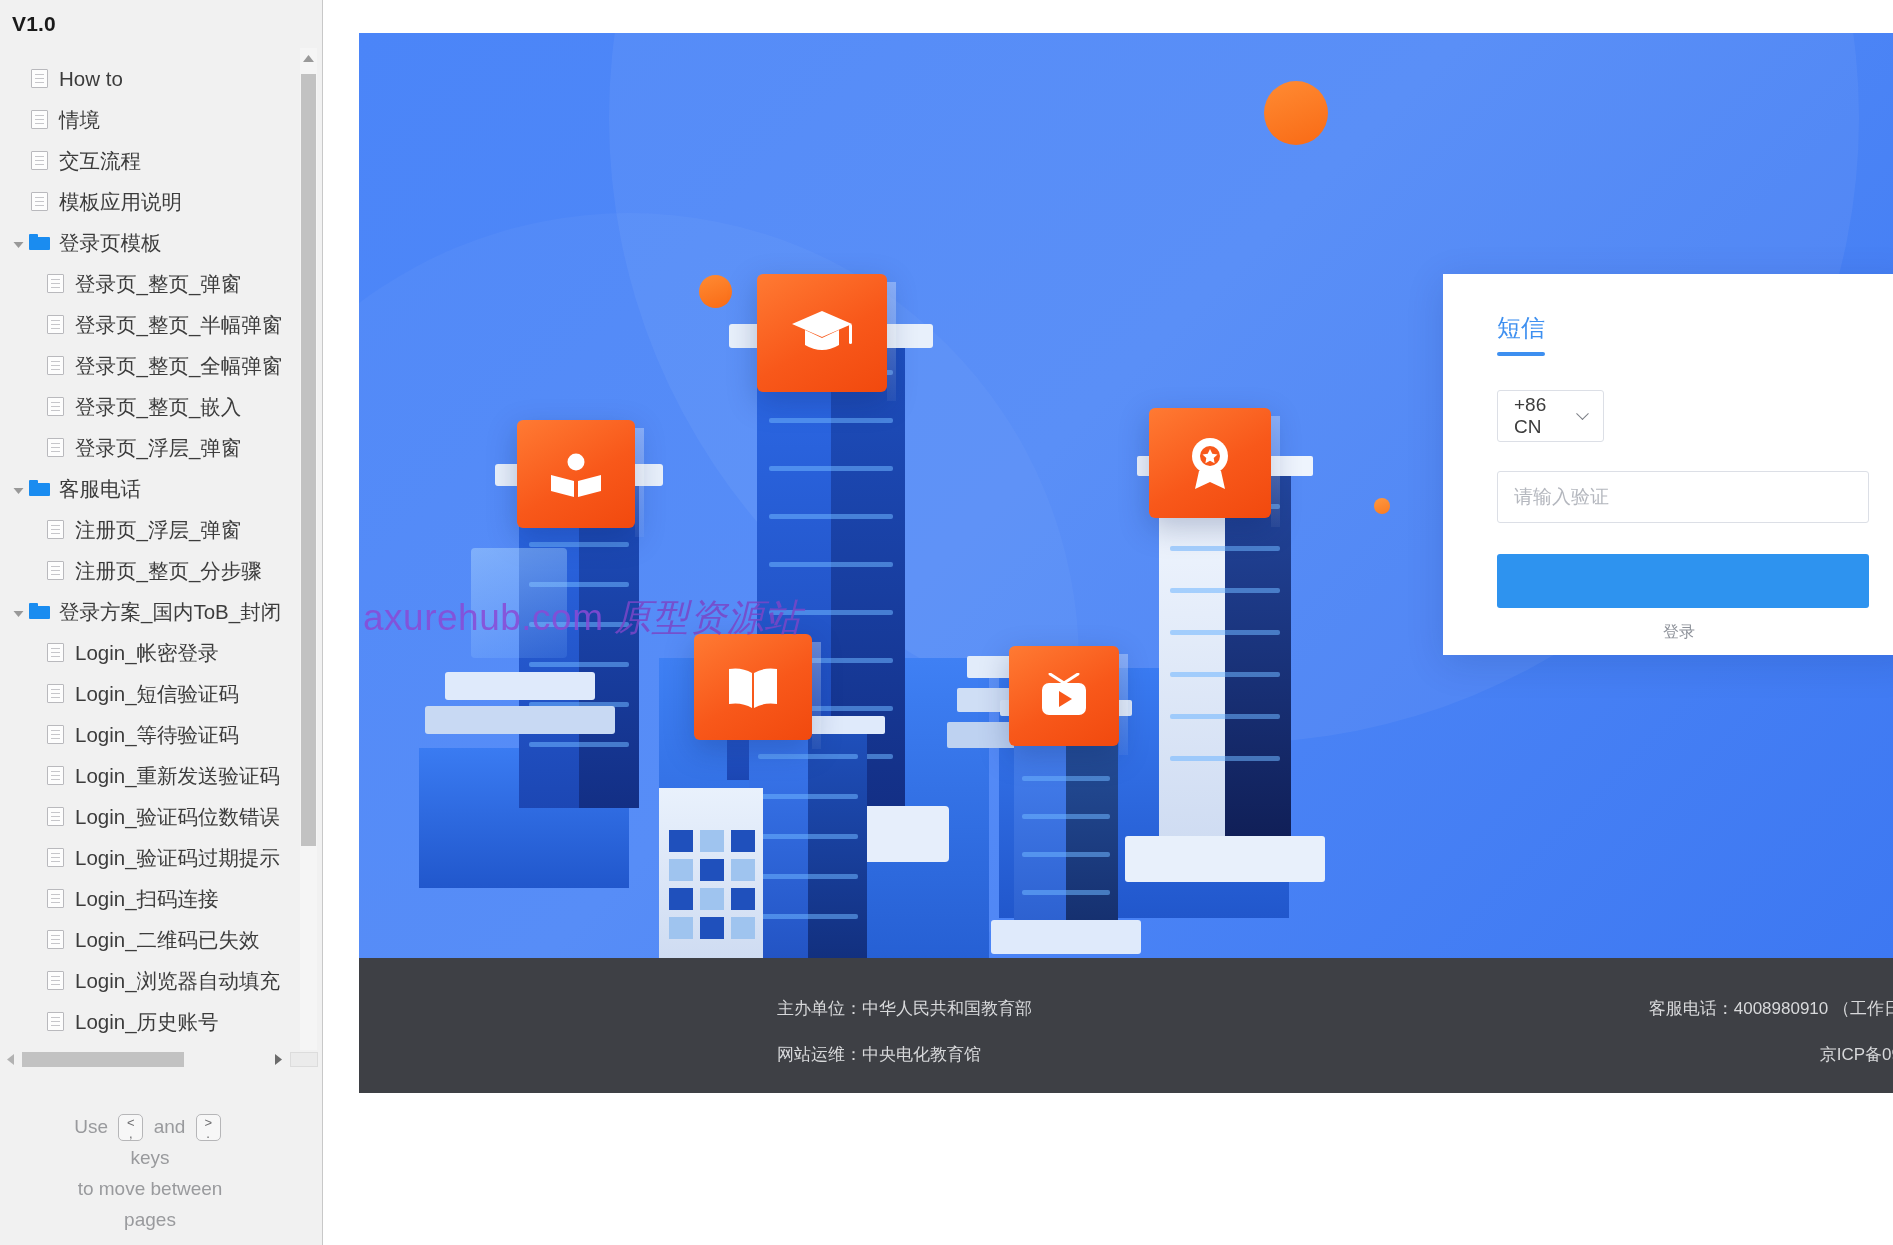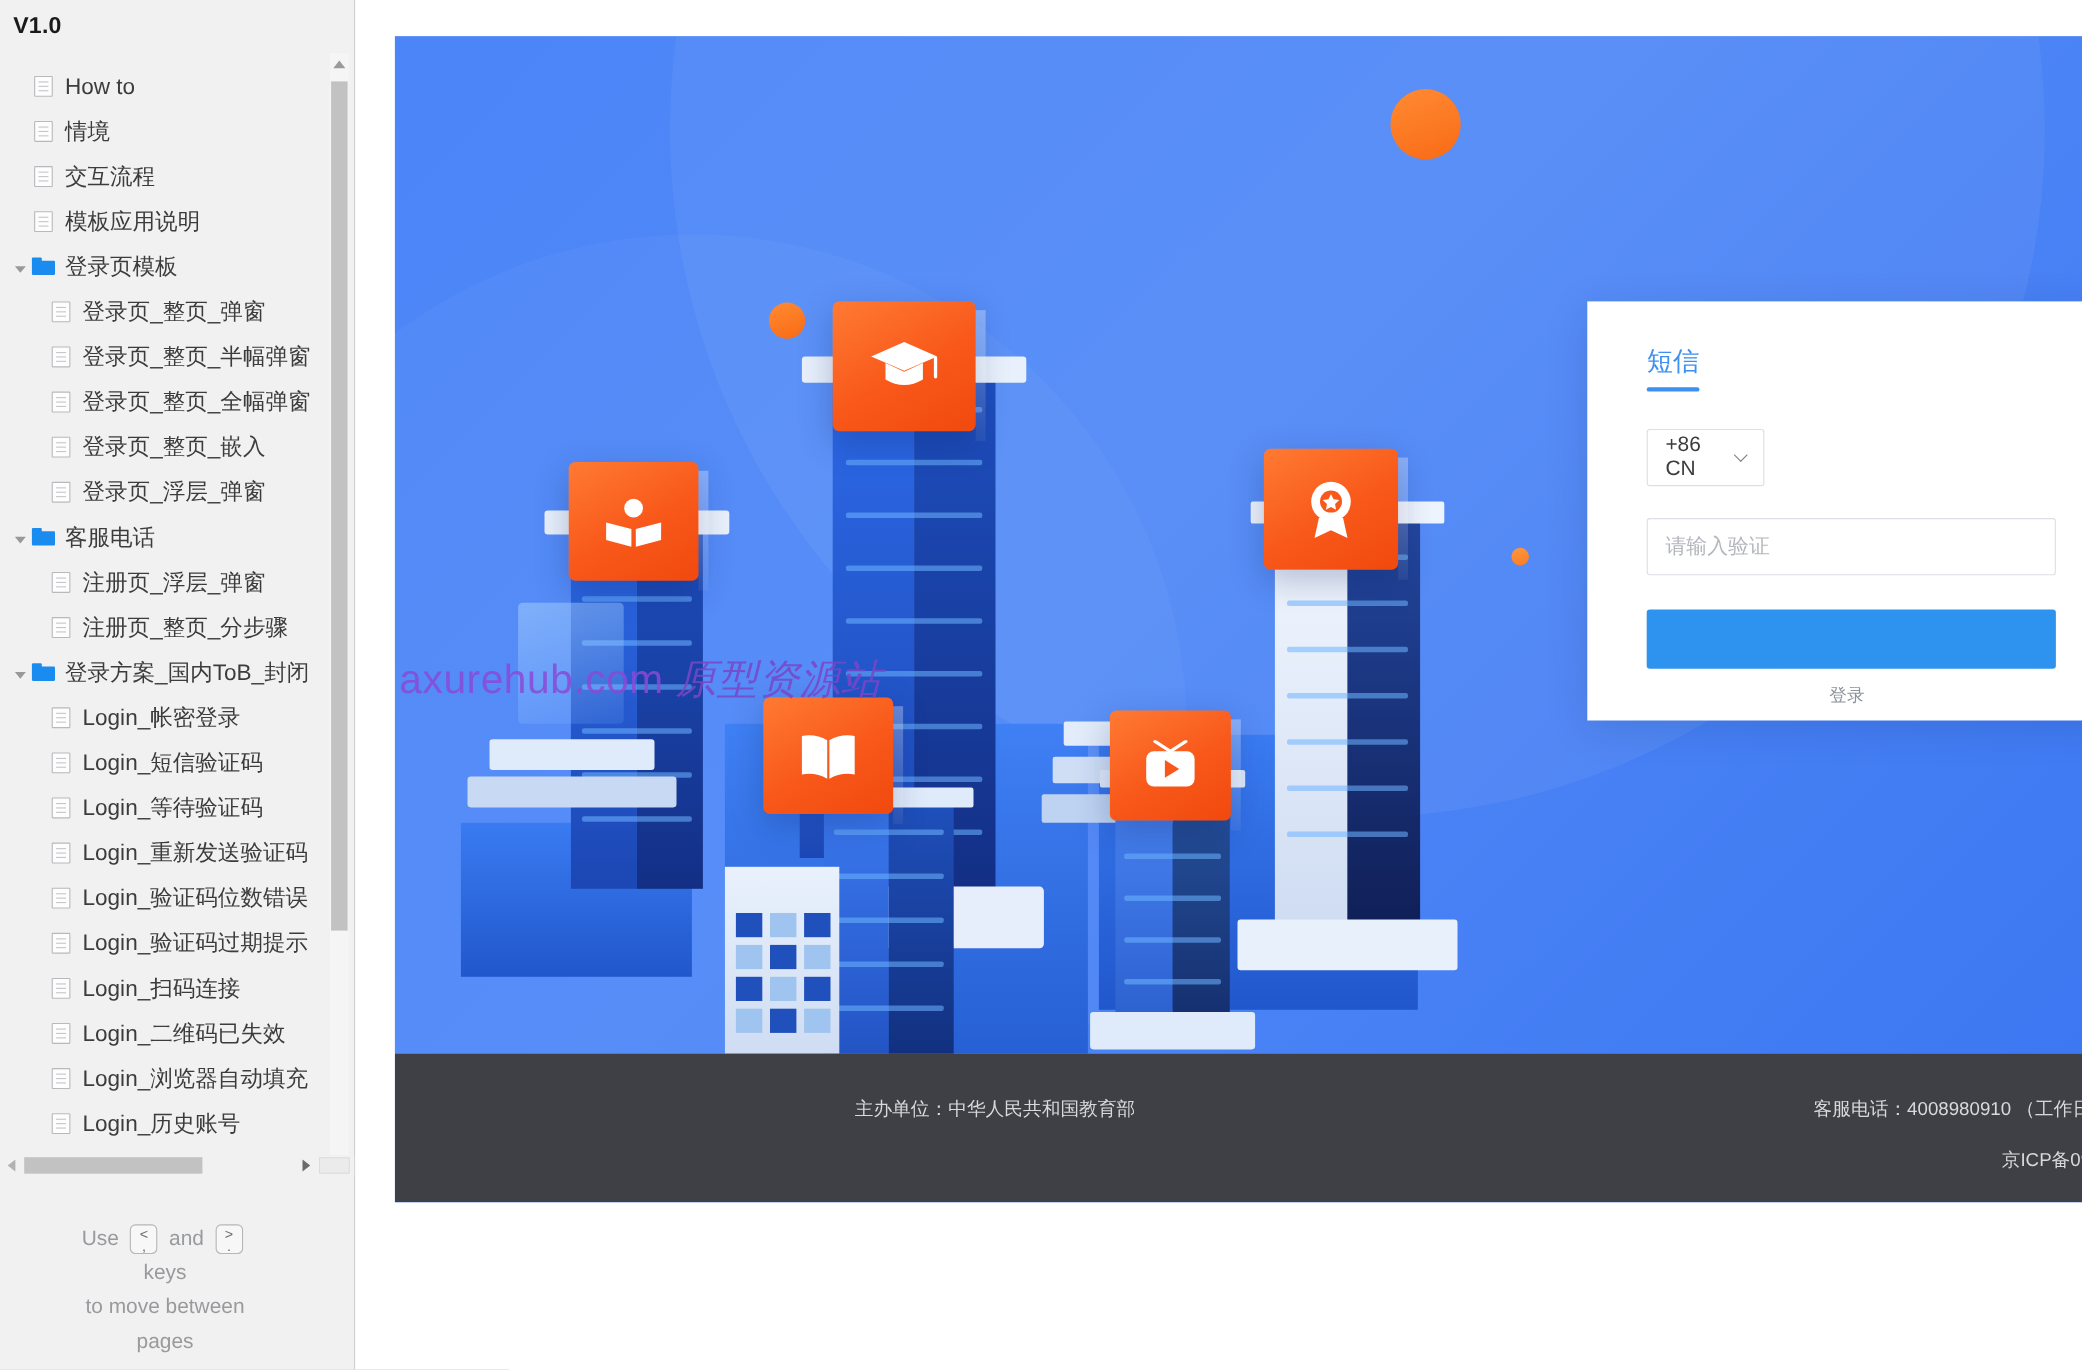--- a/index.html
+++ b/index.html
@@ -659,20 +659,21 @@
 
           <div style="position:absolute; left:112px; bottom:300px; width:96px; height:110px; background:linear-gradient(160deg,rgba(180,220,255,.45),rgba(120,180,255,.15)); border-radius:4px;"></div>
           <div class="base" style="left:86px; bottom:258px; width:150px; height:28px; border-radius:3px; background:#dfeafb;"></div>
           <div class="base" style="left:66px; bottom:224px; width:190px; height:28px; border-radius:3px; background:#c8d9f3;"></div>
         </div>
       </div>
 
       <div id="footer">
         <div class="col-left">
           <div class="frow">主办单位：中华人民共和国教育部</div>
+          <div class="frow">网站运维：中央电化教育馆</div>
         </div>
         <div class="col-right">
           <div class="frow">客服电话：4008980910 （工作日 </div>
           <div class="frow">京ICP备09</div>
         </div>
       </div>
 
       <div id="login-card">
         <div class="tabs">
           <div class="tab">

